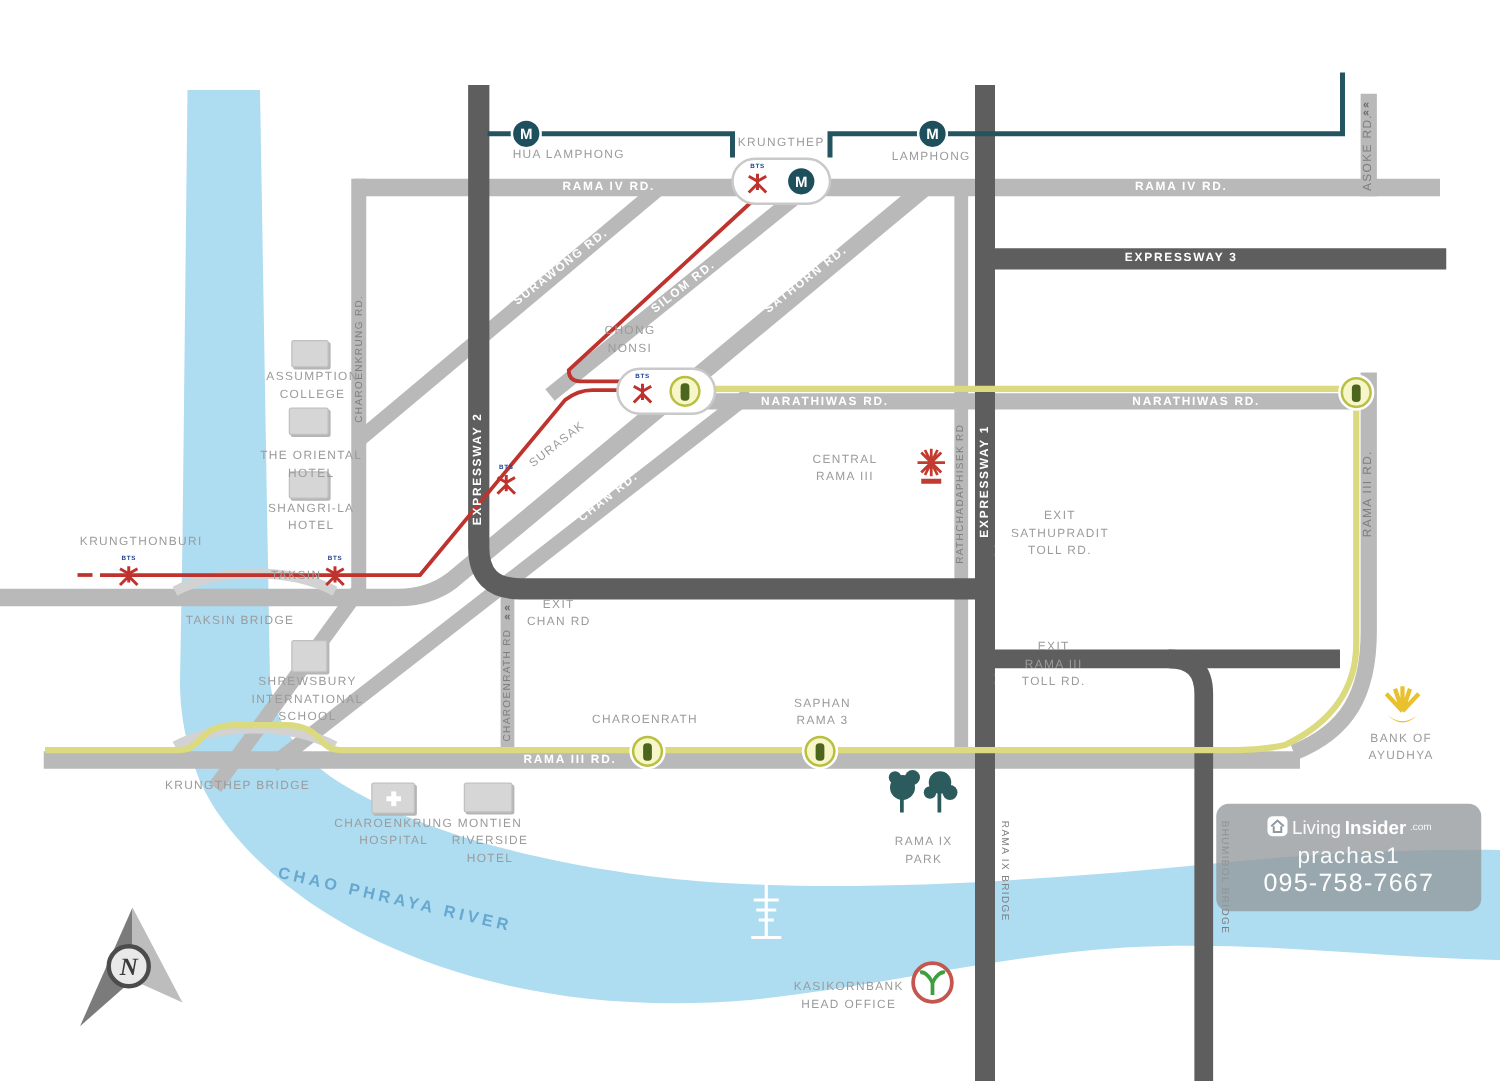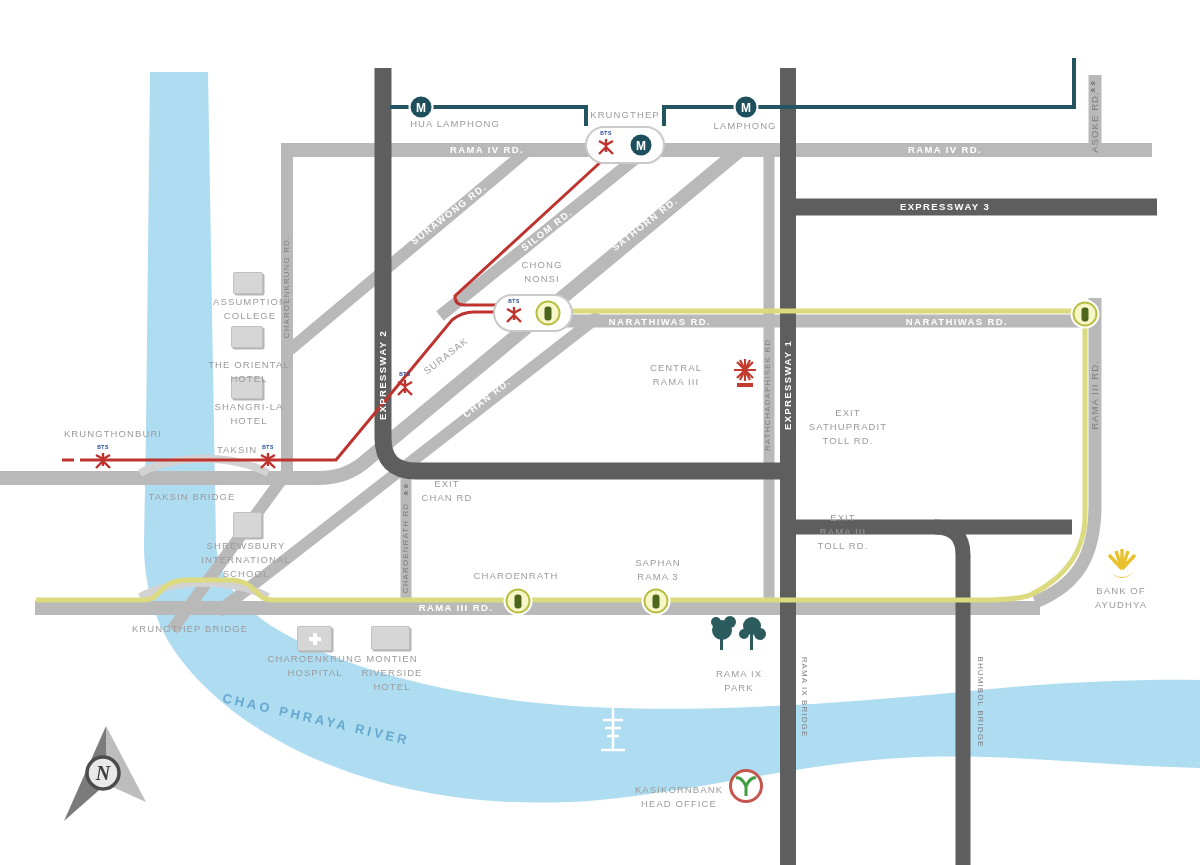--- a/index.html
+++ b/index.html
@@ -248,24 +248,24 @@
   <div class="lbl w d" style="left:547px;top:230px">SILOM RD.</div>
   <div class="lbl w d" style="left:645px;top:224px">SATHORN RD.</div>
   <div class="lbl w d" style="left:487px;top:398px">CHAN RD.</div>
   <div class="lbl w" style="left:456px;top:608px">RAMA III RD.</div>
   <div class="lbl g v" style="left:1095px;top:395px">RAMA III RD.</div>
   <div class="lbl g v sm" style="left:406px;top:548px">CHAROENRATH RD</div>
 
   <div class="lbl" style="left:455px;top:124px">HUA LAMPHONG</div>
   <div class="lbl" style="left:625px;top:115px">KRUNGTHEP</div>
   <div class="lbl" style="left:745px;top:126px">LAMPHONG</div>
-  <div class="lbl" style="left:542px;top:272px">CHONG
+  <div class="lbl" style="left:504px;top:272px">CHONG
 NONSI</div>
   <div class="lbl d" style="left:446px;top:356px">SURASAK</div>
-  <div class="lbl" style="left:237px;top:450px">TAKSIN</div>
+  <div class="lbl" style="left:237px;top:461px">TAKSIN</div>
   <div class="lbl" style="left:113px;top:434px">KRUNGTHONBURI</div>
   <div class="lbl" style="left:516px;top:576px">CHAROENRATH</div>
   <div class="lbl" style="left:658px;top:570px">SAPHAN
 RAMA 3</div>
 
   <div class="lbl" style="left:192px;top:497px">TAKSIN BRIDGE</div>
   <div class="lbl" style="left:190px;top:629px">KRUNGTHEP BRIDGE</div>
   <div class="lbl g vd sm" style="left:804px;top:697px">RAMA IX BRIDGE</div>
   <div class="lbl g vd sm" style="left:980px;top:702px">BHUMIBOL BRIDGE</div>
 
@@ -296,14 +296,27 @@
 RAMA III</div>
   <div class="lbl" style="left:739px;top:681px">RAMA IX
 PARK</div>
   <div class="lbl" style="left:679px;top:797px">KASIKORNBANK
 HEAD OFFICE</div>
   <div class="lbl" style="left:1121px;top:598px">BANK OF
 AYUDHYA</div>
 
   <div class="lbl riv" style="left:316px;top:720px">CHAO PHRAYA RIVER</div>
 
+  <div class="wm">
+    <div class="wmrow">
+      <svg width="18" height="18" viewBox="0 0 18 18" style="margin-bottom:1px">
+        <rect x="1" y="1" width="16" height="16" rx="4" fill="#fff"></rect>
+        <path d="M4,9 L9,4.5 L14,9 M6,9 V13.5 H12 V9" stroke="#8b9aa6" stroke-width="1.6" fill="none"></path>
+      </svg>
+      <span class="wmlight">Living</span>
+        <span class="wmbold">Insider</span>
+        <span class="wmsuf">.com</span>
+    </div>
+    <div class="wmuser">prachas1</div>
+    <div class="wmphone">095-758-7667</div>
+  </div>
 
 </div>
 
 </body></html>

